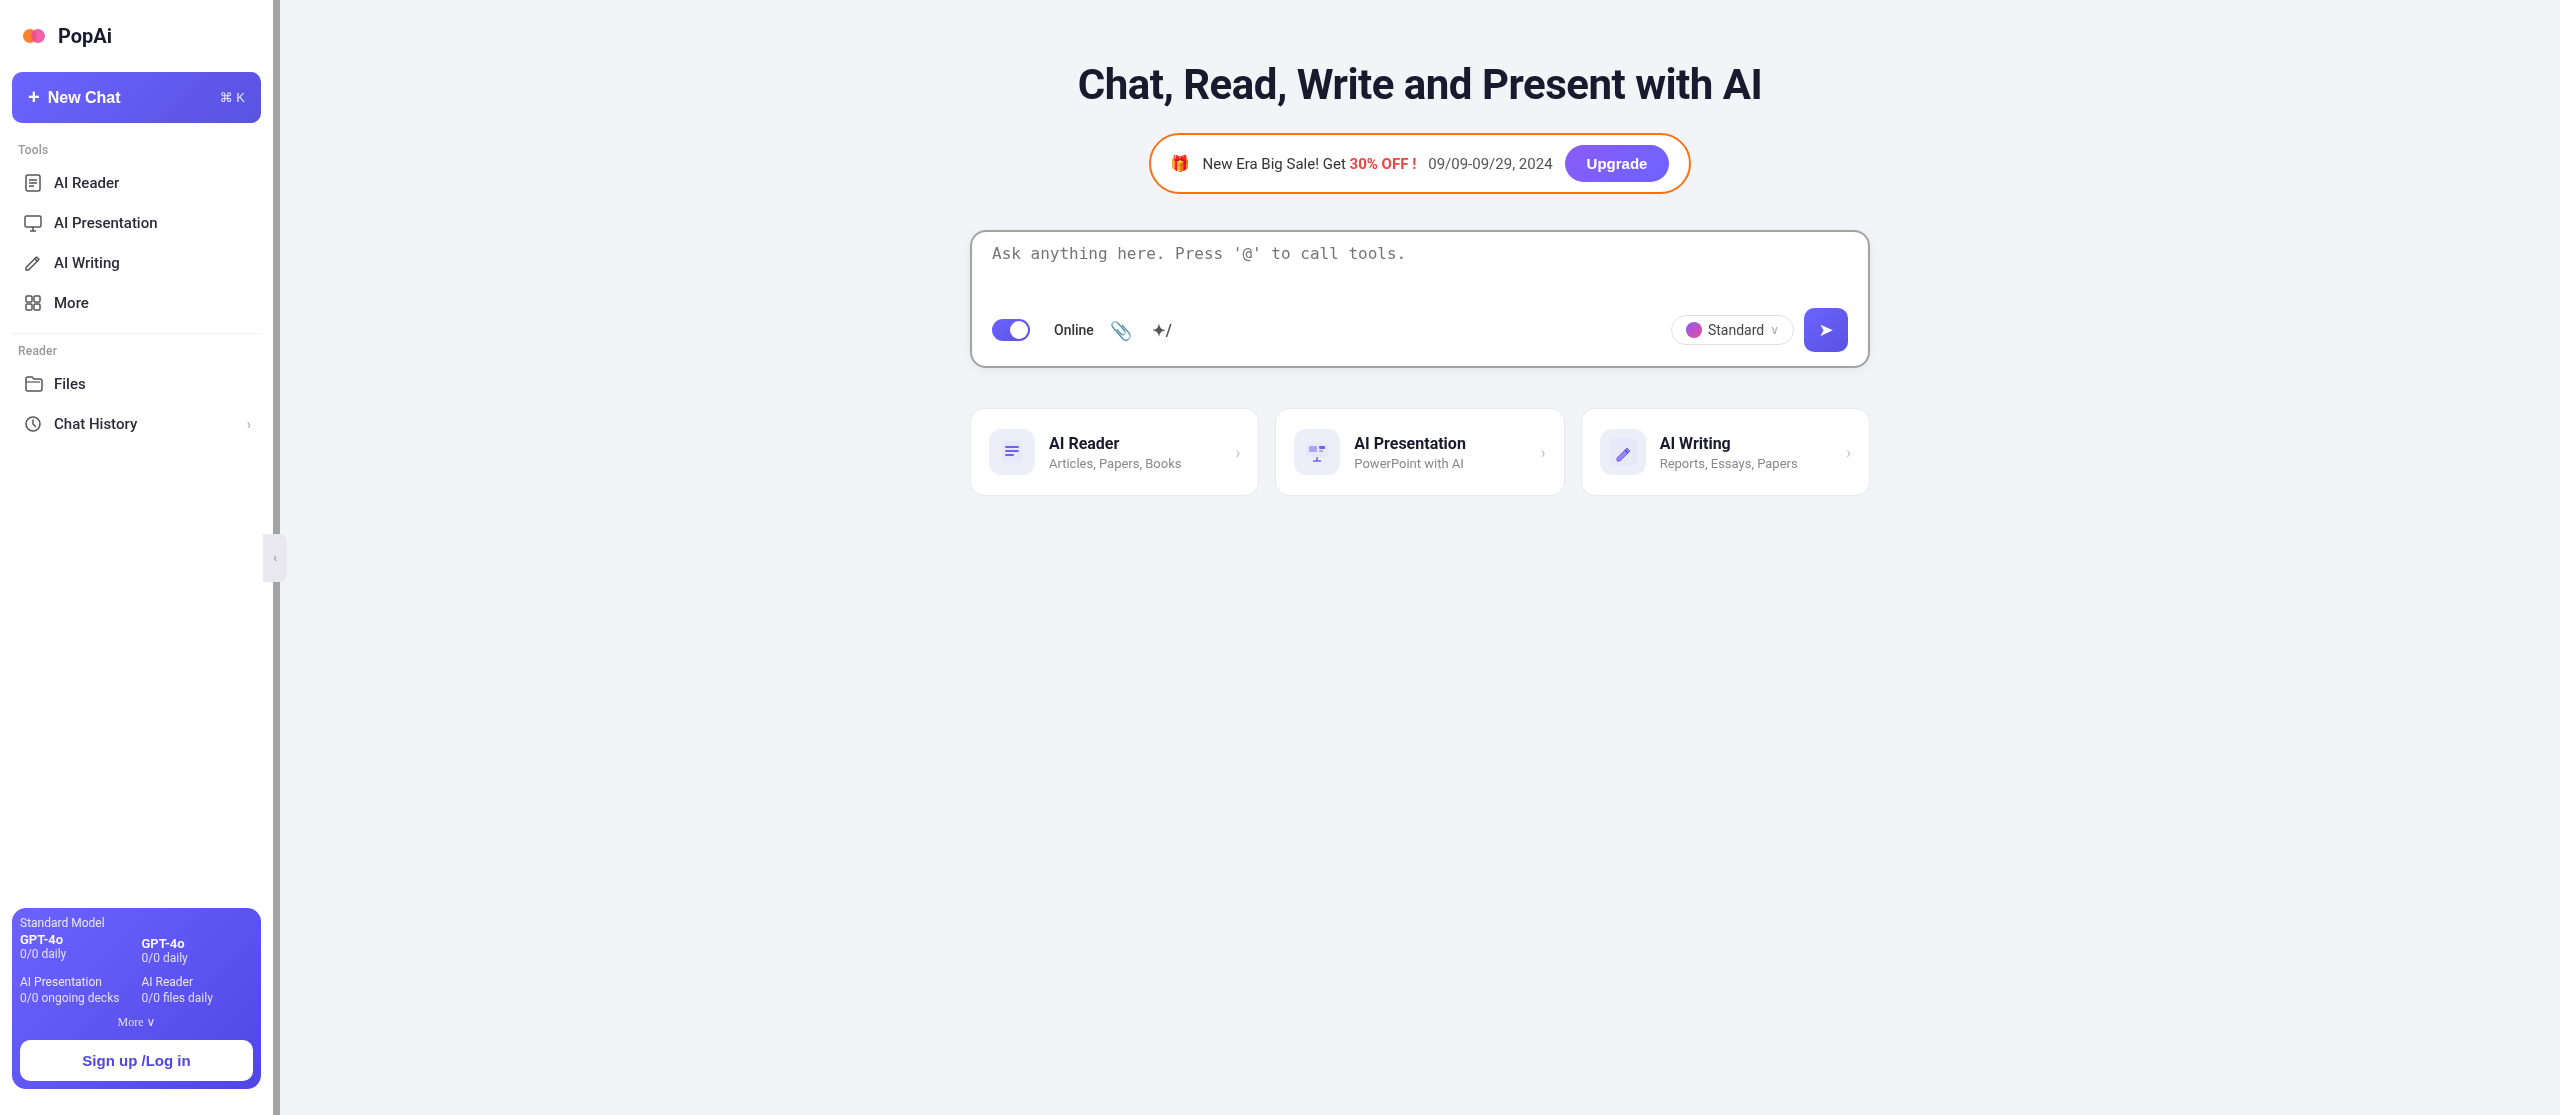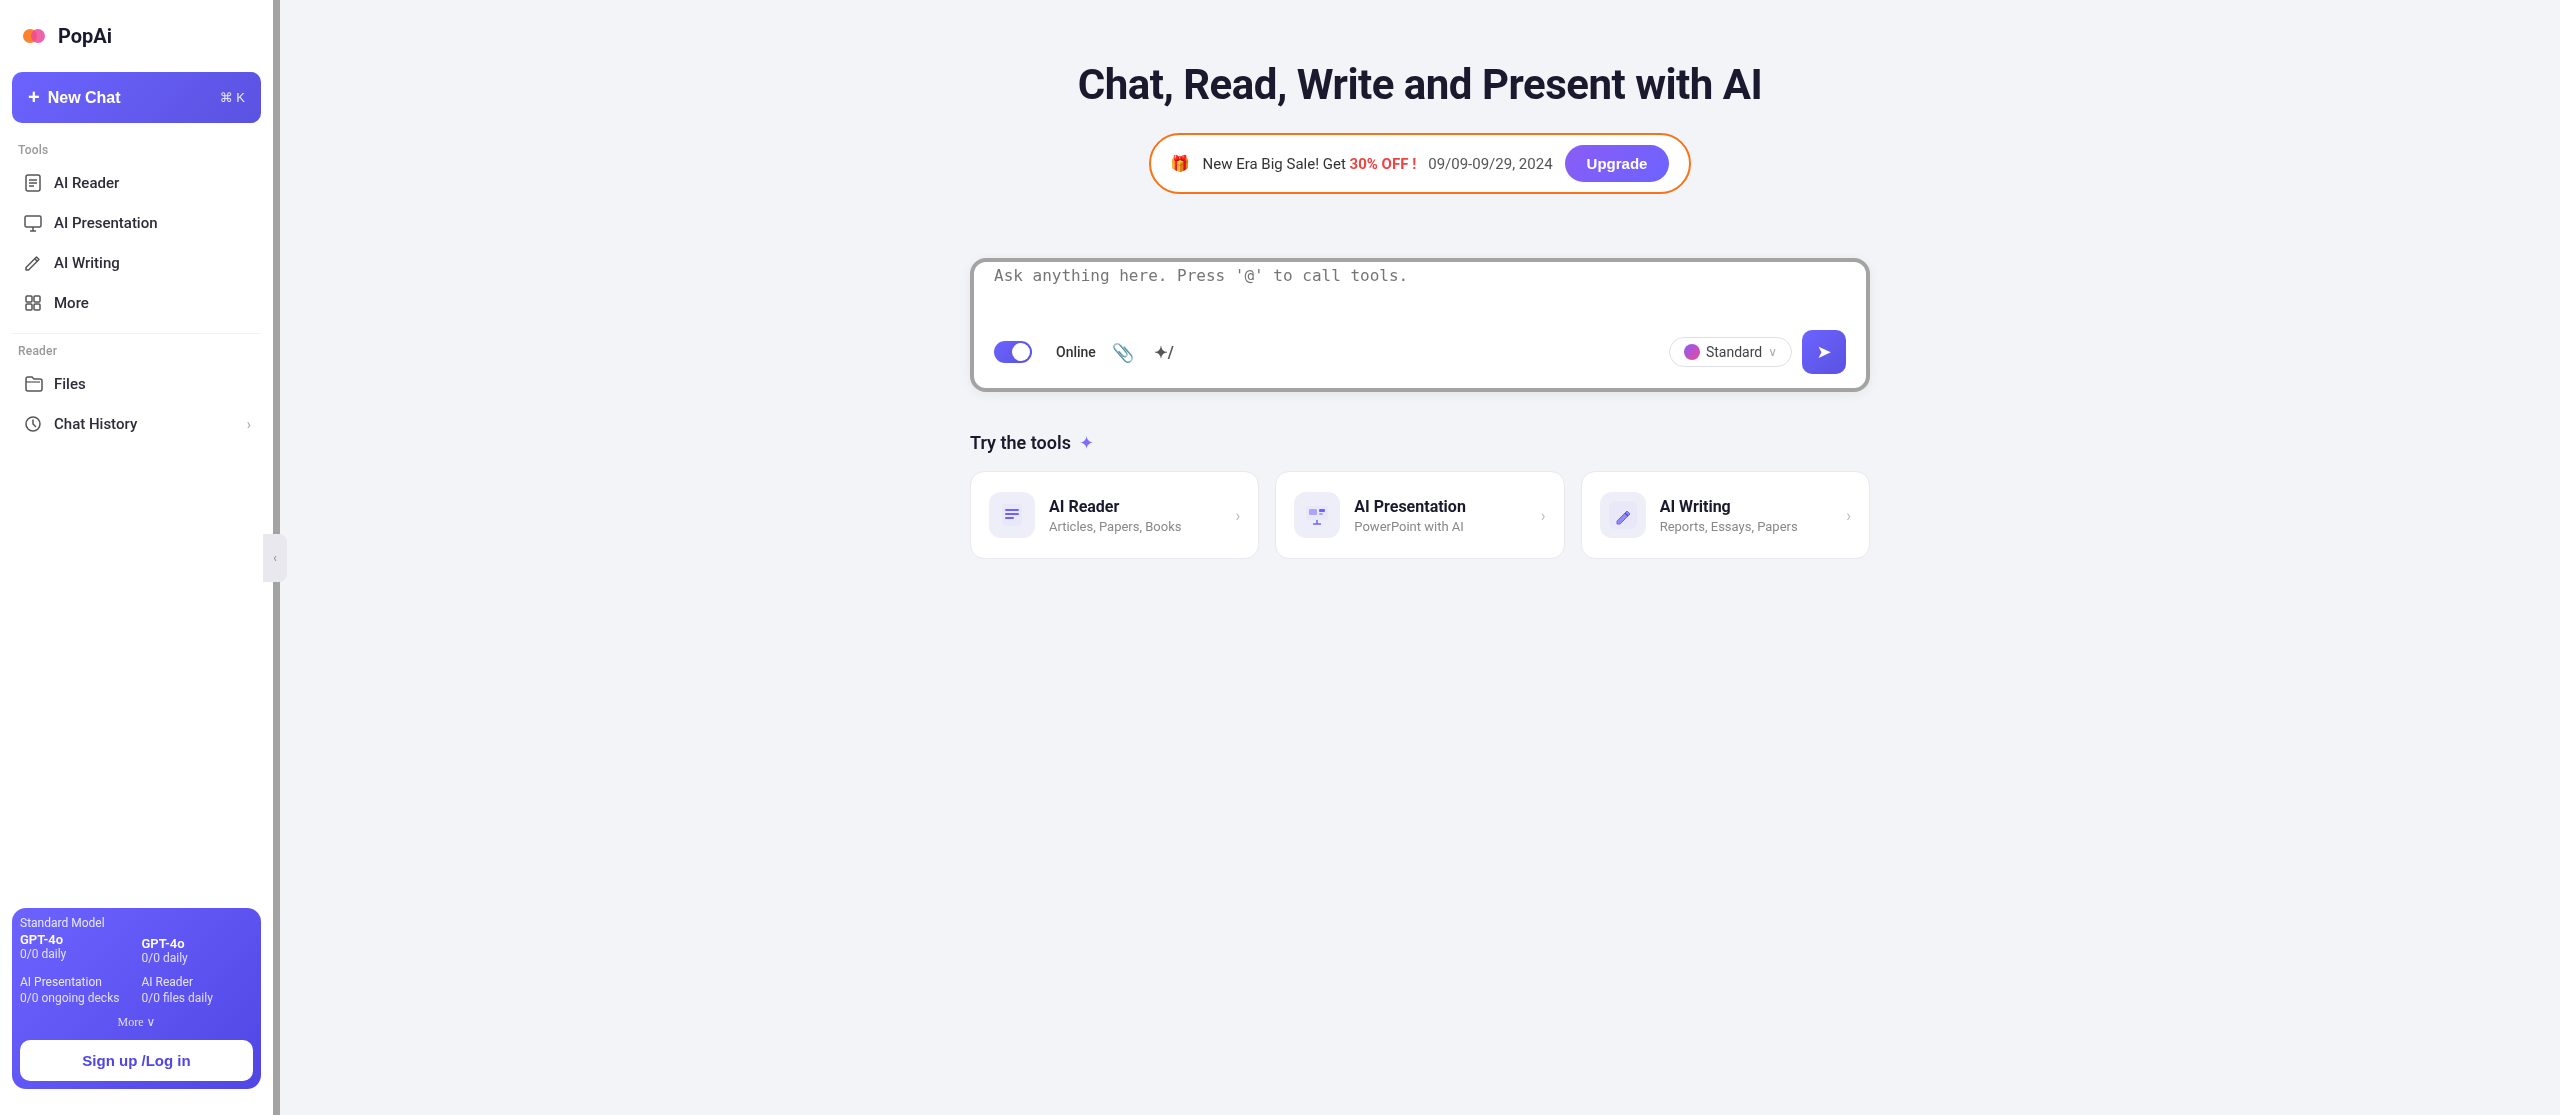--- a/index.html
+++ b/index.html
@@ -233,25 +233,24 @@
       font-weight: 600;
       cursor: pointer;
     }
 
     
     .chat-box {
       width: 100%;
       max-width: 900px;
       background: #fff;
       border-radius: 16px;
-      border: 4px solid #a3a3a3;
-      padding: 4px 20px 14px;
+      border: 2px solid #a3a3a3;
+      padding: 12px 20px 14px;
       margin-bottom: 40px;
       box-shadow: 0 2px 12px rgba(0,0,0,0.06);
-      margin-top: 28px;
     }
 
     .chat-input {
       width: 100%;
       border: none;
       outline: none;
       font-size: 16px;
       color: #888;
       background: transparent;
       resize: none;
@@ -577,24 +576,20 @@
           <span style="font-size:12px;color:#aaa;">∨</span>
         </div>
         <button class="send-btn">
           <span>➤</span>
         </button>
       </div>
 
     </div>
   </div>
 
-  <div class="try-tools-header">
-    <span class="try-tools-title">Try the tools</span>
-    <span class="sparkle-icon" style="color:#7c6ff7;">✦</span>
-  </div>
 
   <div class="tool-cards">
 
     <div class="tool-card">
       <div class="tool-card-icon">
         <svg width="28" height="28" viewBox="0 0 28 28" fill="none">
             <rect x="4" y="3" width="20" height="22" rx="3" fill="#e8e8f8"></rect>
             <rect x="7" y="8" width="14" height="2" rx="1" fill="#6c63ff"></rect>
             <rect x="7" y="12" width="14" height="2" rx="1" fill="#6c63ff"></rect>
             <rect x="7" y="16" width="9" height="2" rx="1" fill="#6c63ff"></rect>

